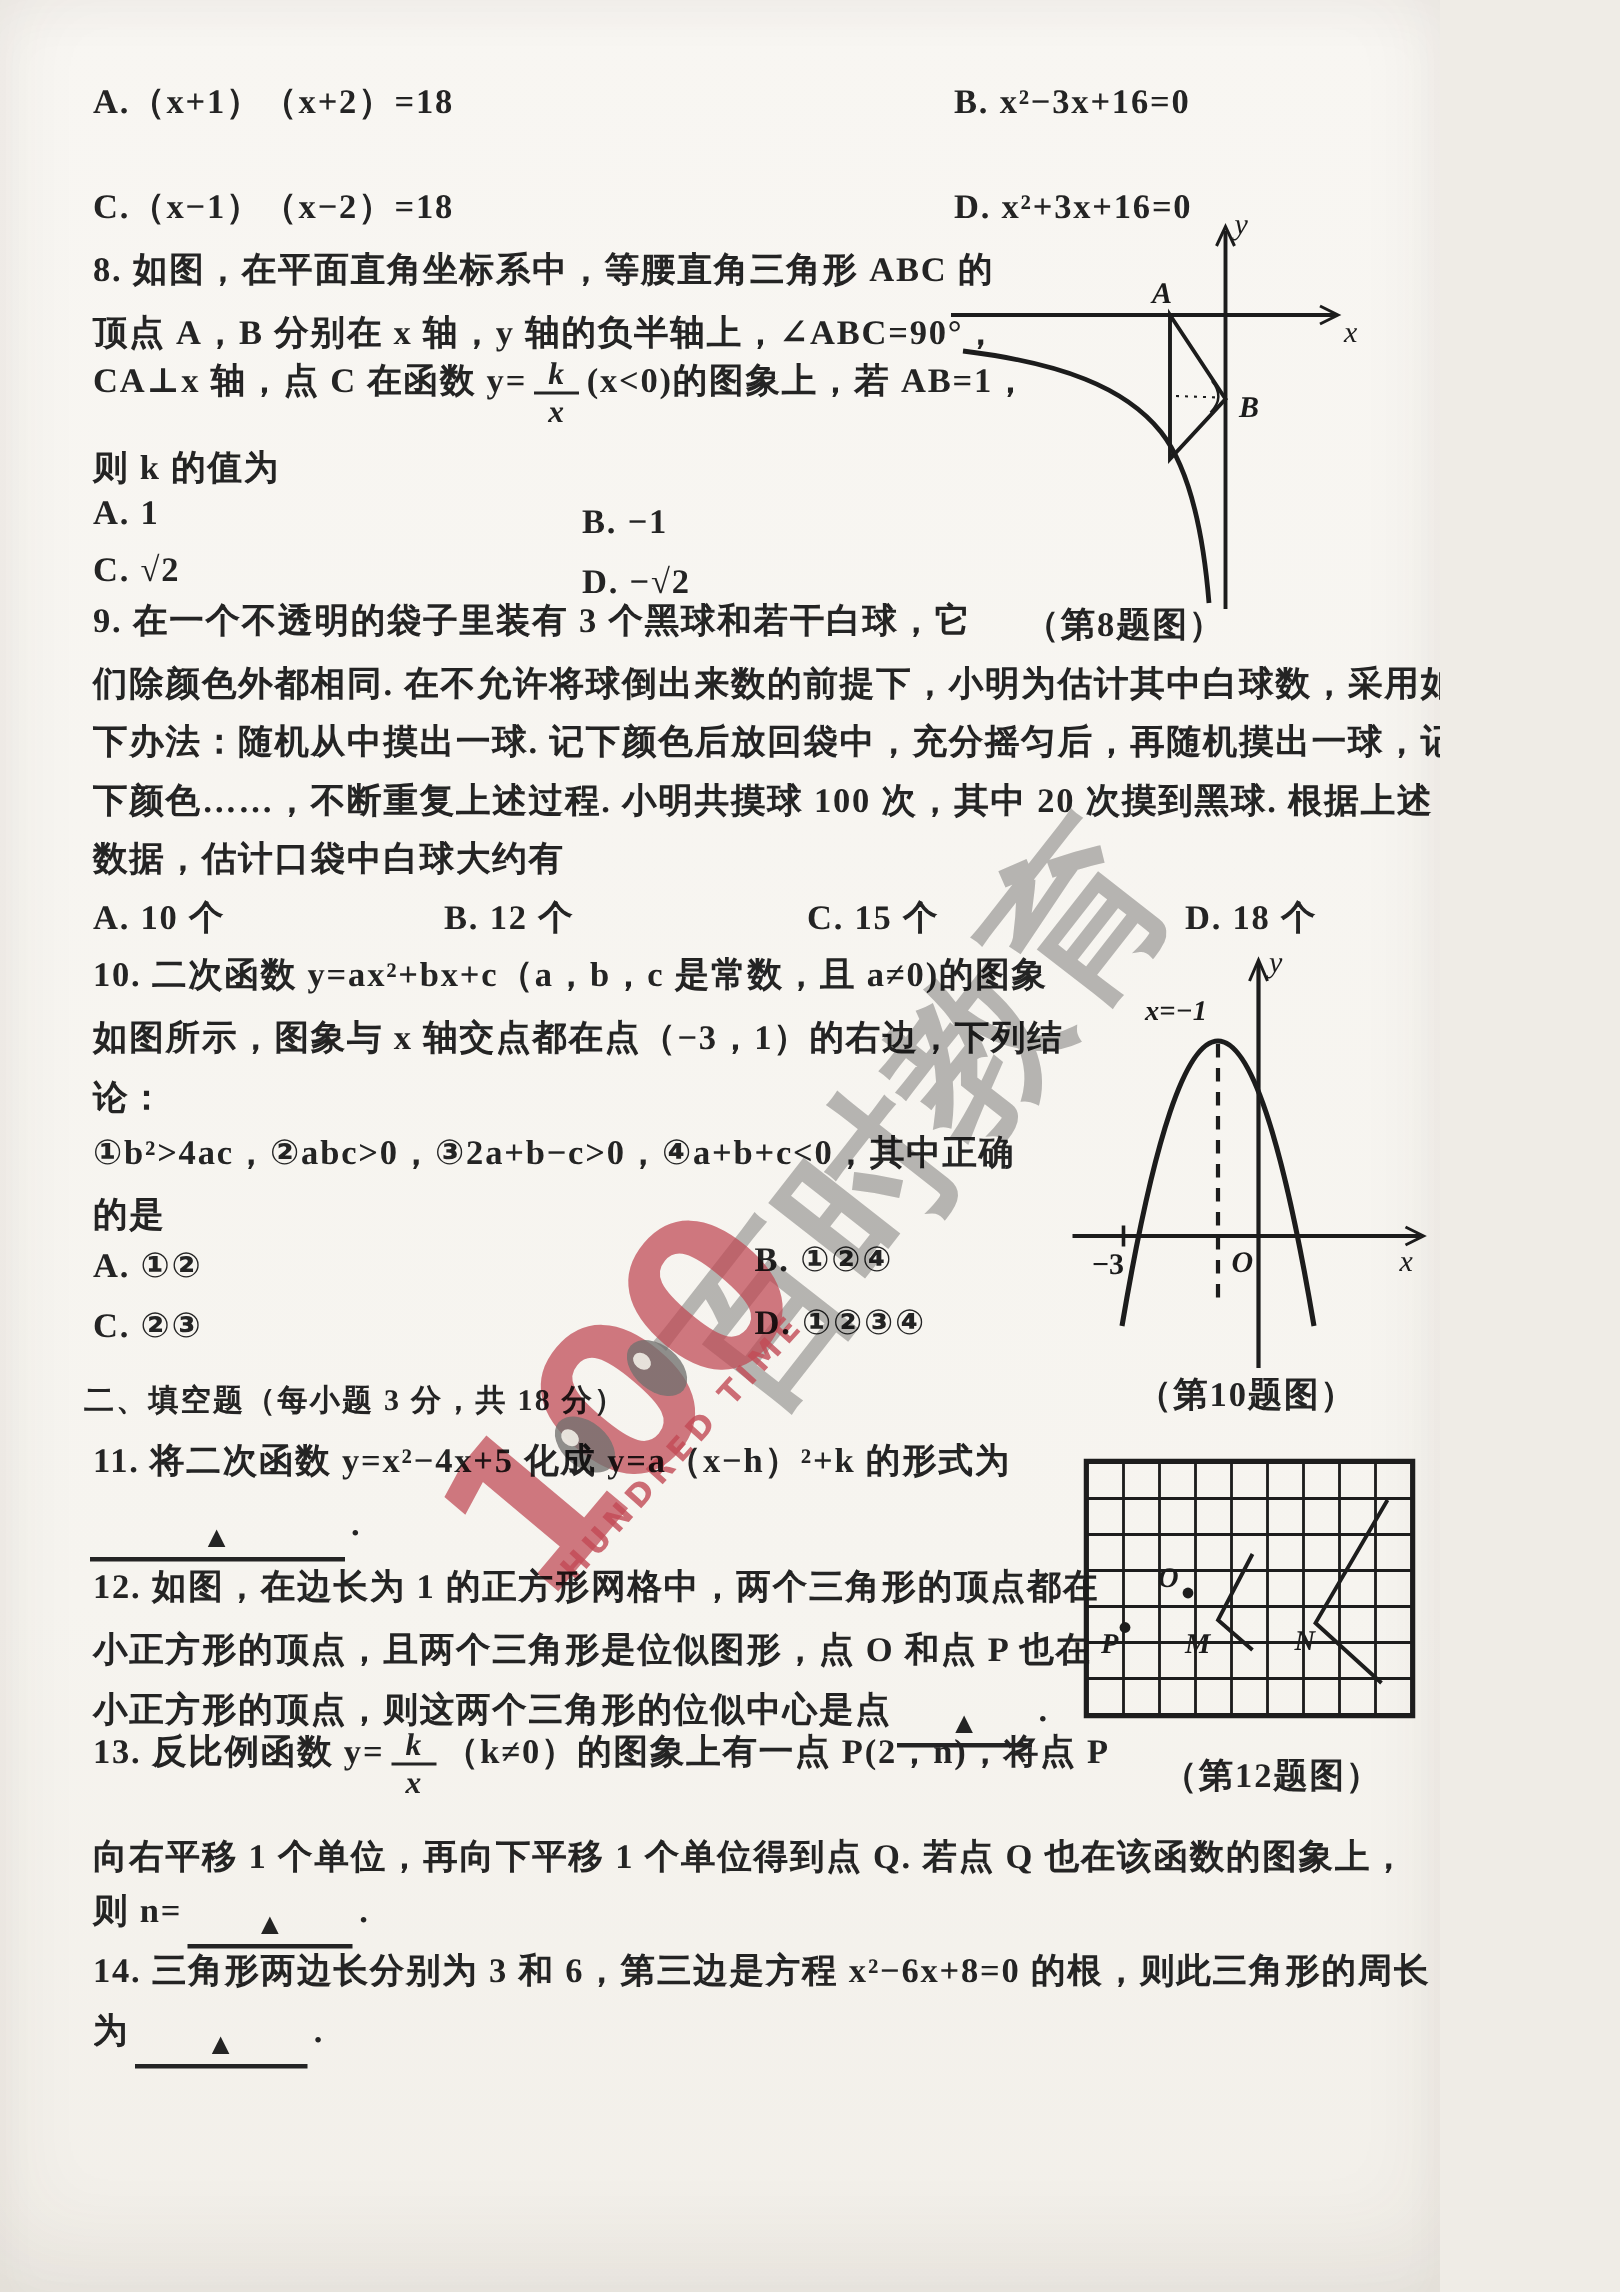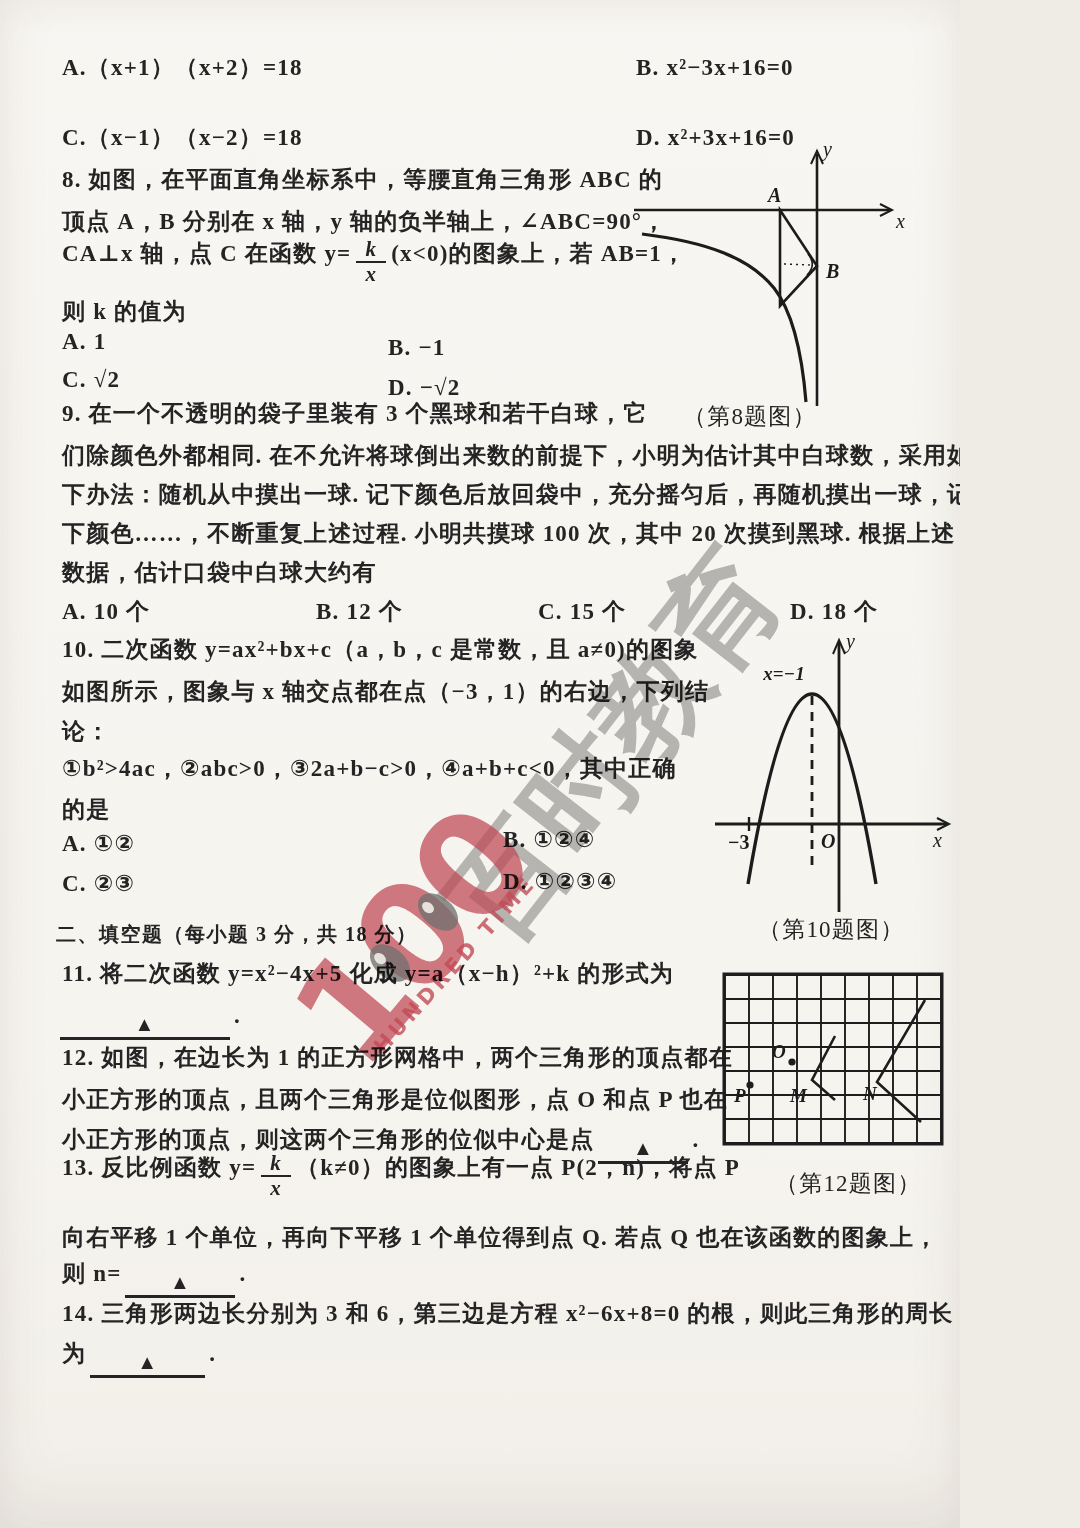--- a/index.html
+++ b/index.html
@@ -4,21 +4,21 @@
 <style>
   html,body{margin:0;padding:0;}
   body{width:1080px;height:1528px;background:#efece6;font-family:"Liberation Serif","DejaVu Serif","DejaVu Sans",serif;}
   .page{position:relative;width:960px;height:1528px;overflow:hidden;
         background:linear-gradient(180deg,#f8f6f2 0%,#f6f4ef 70%,#f2efe9 100%);
         box-shadow:inset 0 -28px 60px rgba(70,58,45,.07), inset 0 12px 30px rgba(70,58,45,.04);}
   .ln{position:absolute;font-size:23px;line-height:32px;color:#242424;font-weight:600;
       letter-spacing:1.2px;white-space:nowrap;}
   .ln.math-row{display:flex;align-items:flex-start;height:54px;}
   .sec{font-weight:700;font-size:20px;letter-spacing:1.5px;}
-  .cap{font-weight:400;text-align:center;}
+  .cap{font-weight:700;text-align:center;}
   .frac{display:inline-block;vertical-align:middle;text-align:center;margin:0 5px;font-style:italic;}
   .frac .num{display:block;border-bottom:2.5px solid #242424;padding:0 9px;line-height:23px;font-size:21px;}
   .frac .den{display:block;line-height:23px;font-size:21px;}
   .blank{display:inline-block;border-bottom:3.5px solid #242424;text-align:center;
          font-size:20px;line-height:26px;vertical-align:-8px;margin:0 4px;}
   .w170{width:170px}.w90{width:90px}.w110{width:110px}.w115{width:115px}
   svg{position:absolute;overflow:visible;}
   svg text{font-family:"Liberation Serif","DejaVu Serif",serif;fill:#1c1c1c;}
   .it{font-style:italic;}
   
@@ -80,21 +80,21 @@
     <text x="214" y="140" font-size="20" font-style="italic" font-weight="bold">B</text>
   </svg>
   <div class="ln cap" style="left:683px;top:401px">（第8题图）</div>
 
   <div class="ln" style="left:62px;top:398px">9. 在一个不透明的袋子里装有 3 个黑球和若干白球，它</div>
   <div class="ln" style="left:62px;top:479px">下办法：随机从中摸出一球. 记下颜色后放回袋中，充分摇匀后，再随机摸出一球，记</div>
   <div class="ln" style="left:62px;top:440px">们除颜色外都相同. 在不允许将球倒出来数的前提下，小明为估计其中白球数，采用如</div>
   <div class="ln" style="left:62px;top:518px">下颜色……，不断重复上述过程. 小明共摸球 100 次，其中 20 次摸到黑球. 根据上述</div>
   <div class="ln" style="left:62px;top:557px">数据，估计口袋中白球大约有</div>
   <div class="ln" style="left:62px;top:596px">A. 10 个</div>
-  <div class="ln" style="left:316px;top:596px">B. 12 个</div>
+  <div class="ln" style="left:296px;top:596px">B. 12 个</div>
   <div class="ln" style="left:538px;top:596px">C. 15 个</div>
   <div class="ln" style="left:790px;top:596px">D. 18 个</div>
 
   <div class="ln" style="left:62px;top:634px">10. 二次函数 y=ax²+bx+c（a，b，c 是常数，且 a≠0)的图象</div>
   <div class="ln" style="left:62px;top:676px">如图所示，图象与 x 轴交点都在点（−3，1）的右边，下列结</div>
   <div class="ln" style="left:62px;top:716px">论：</div>
   <div class="ln" style="left:62px;top:753px">①b²&gt;4ac，②abc&gt;0，③2a+b−c&gt;0，④a+b+c&lt;0，其中正确</div>
   <div class="ln" style="left:62px;top:794px">的是</div>
   <div class="ln" style="left:62px;top:828px">A. ①②</div>
   <div class="ln" style="left:503px;top:824px">B. ①②④</div>

